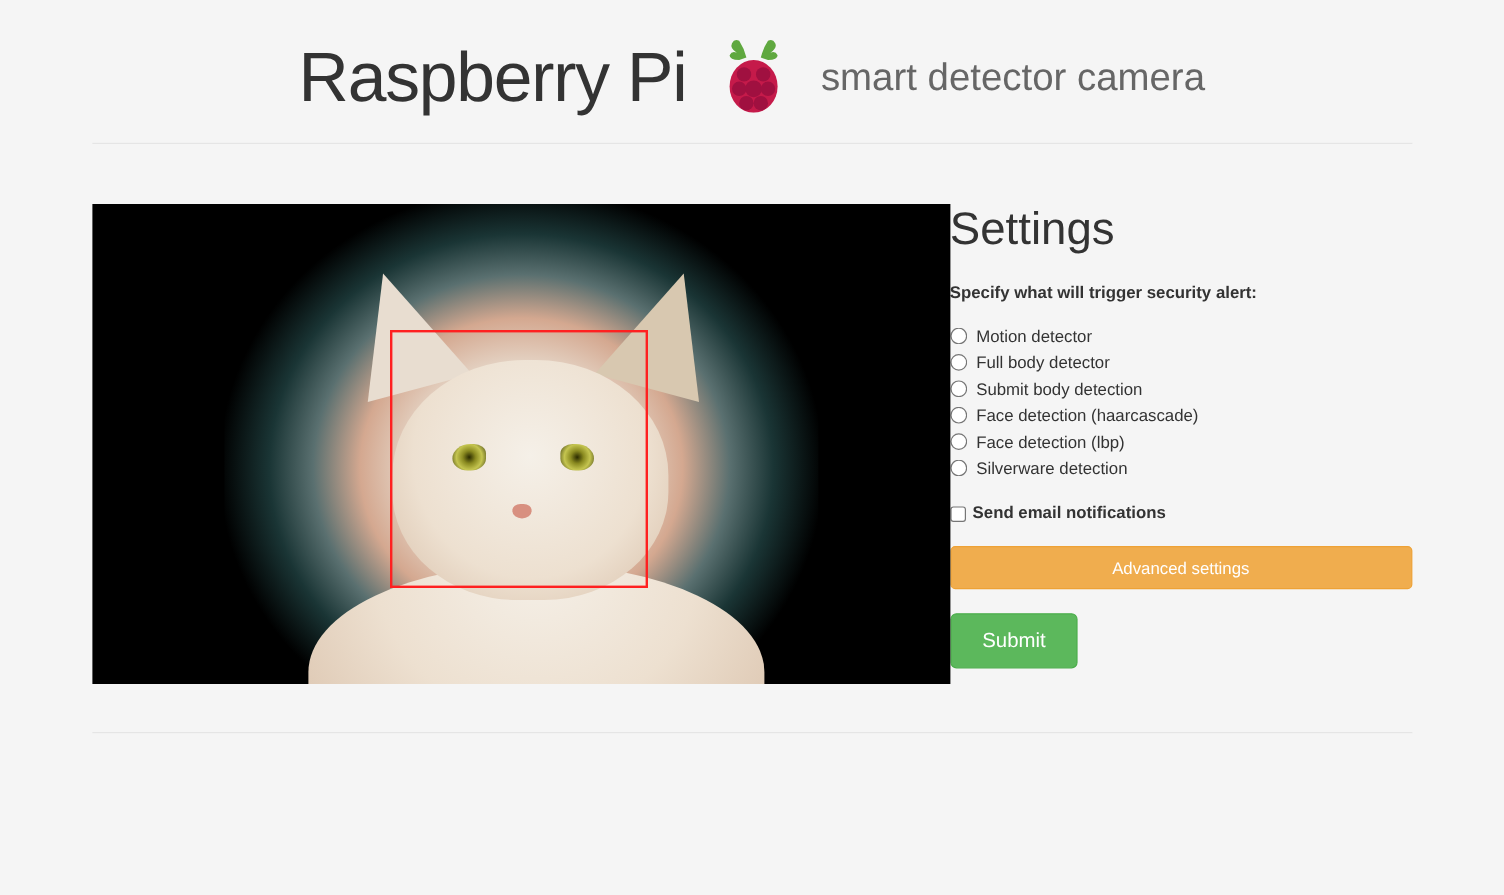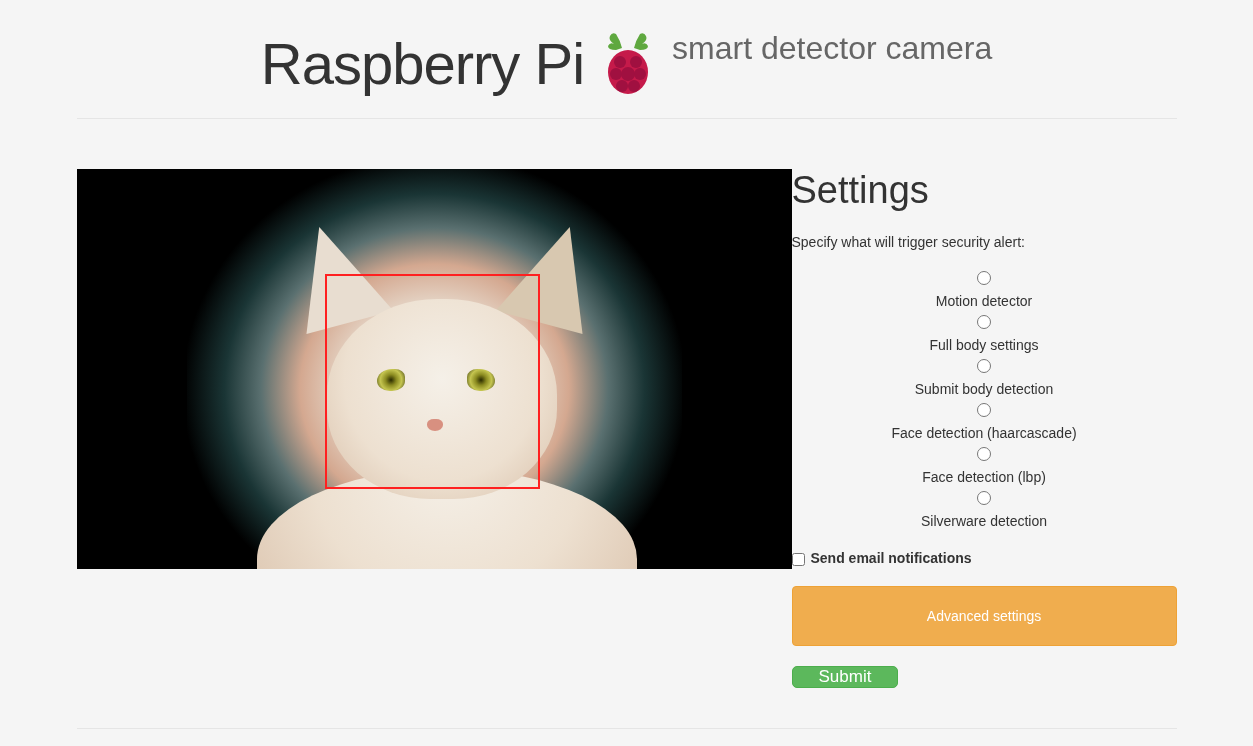--- a/index.html
+++ b/index.html
@@ -17,22 +17,22 @@
       margin: 0 auto;
       padding: 20px 30px;
     }
     .header {
       text-align: center;
       padding: 10px 0 20px 0;
       border-bottom: 1px solid #e5e5e5;
     }
     .header-title {
       display: inline-flex;
-      align-items: flex-start;
-      gap: 12px;
+      align-items: center;
+      gap: 24px;
     }
     .header-main {
       font-size: 58px;
       font-weight: 300;
       color: #333;
       letter-spacing: -1px;
     }
     .logo-wrap {
       display: inline-block;
       vertical-align: middle;
@@ -145,35 +145,34 @@
       flex: 1;
     }
     .settings-title {
       font-size: 38px;
       font-weight: 400;
       color: #333;
       margin-bottom: 22px;
     }
     .settings-prompt {
       font-size: 14px;
-      font-weight: 400;
+      font-weight: 700;
       color: #333;
       margin-bottom: 18px;
     }
     .radio-group {
       margin-bottom: 18px;
     }
     .radio-item {
       display: flex;
       align-items: center;
       gap: 8px;
       padding: 3px 0;
       font-size: 14px;
       color: #333;
-      flex-direction: column;
     }
     .radio-item input[type="radio"] {
       width: 14px;
       height: 14px;
       accent-color: #337ab7;
     }
     .checkbox-item {
       display: flex;
       align-items: flex-end;
       gap: 6px;
@@ -182,33 +181,33 @@
       color: #333;
       margin-bottom: 20px;
     }
     .checkbox-item input[type="checkbox"] {
       width: 13px;
       height: 13px;
     }
     .btn-advanced {
       display: block;
       width: 100%;
-      padding: 21px 12px;
+      padding: 9px 12px;
       background: #f0ad4e;
       color: #fff;
       border: 1px solid #eea236;
       border-radius: 4px;
       font-size: 14px;
       text-align: center;
       cursor: pointer;
       margin-bottom: 20px;
     }
     .btn-submit {
       display: inline-block;
-      padding: 0 26px;
+      padding: 12px 26px;
       background: #5cb85c;
       color: #fff;
       border: 1px solid #4cae4c;
       border-radius: 5px;
       font-size: 17px;
       cursor: pointer;
     }
     .footer {
       text-align: center;
       padding: 22px 0;
@@ -264,21 +263,21 @@
       <h2 class="settings-title">Settings</h2>
       <p class="settings-prompt">Specify what will trigger security alert:</p>
 
       <div class="radio-group">
         <label class="radio-item">
           <input type="radio" name="trigger" style="">
           <span>Motion detector</span>
         </label>
         <label class="radio-item">
           <input type="radio" name="trigger" style="">
-          <span>Full body settings</span>
+          <span>Full body detector</span>
         </label>
         <label class="radio-item">
           <input type="radio" name="trigger" style="">
           <span>Submit body detection</span>
         </label>
         <label class="radio-item">
           <input type="radio" name="trigger" style="">
           <span>Face detection (haarcascade)</span>
         </label>
         <label class="radio-item">

